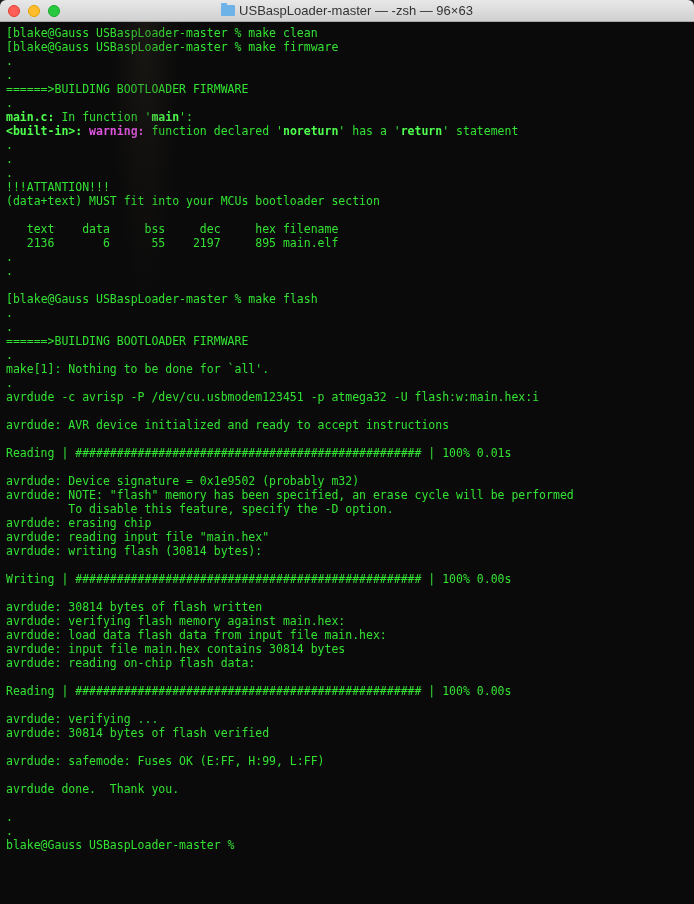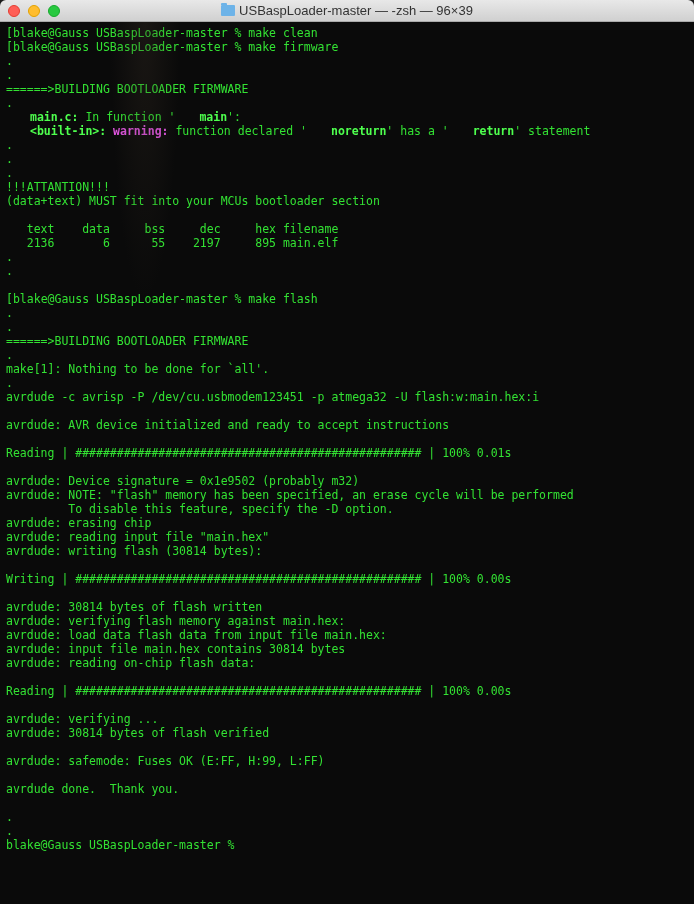--- a/index.html
+++ b/index.html
@@ -78,33 +78,33 @@
       position: relative;
     }
     .terminal::before {
       content:'';
       position:absolute;
       top:0;left:110px;width:70px;height:280px;
       background: radial-gradient(ellipse at top, rgba(60,50,40,0.3), transparent 70%);
       pointer-events:none;
     }
     .line { min-height: 14px; }
-    .bold { font-weight: bold; color: #4eff4e; margin-left: 24px; }
+    .bold { font-weight: bold; color: #4eff4e; }
     .mag { color: #e055e0; font-weight: bold; }
     .bracket { color: #33e233; }
   </style>
 </head>
 <body>
 
 <div class="window">
   <div class="titlebar">
     <div class="traffic-lights">
       <div class="light close"></div>
       <div class="light min"></div>
       <div class="light max"></div>
     </div>
     <div class="title">
       <span class="folder-icon"></span>
-      <span><span>USBaspLoader-master</span><span> — -zsh — 96×39</span></span>
+      <span><span>USBaspLoader-master</span><span> — -zsh — 96×63</span></span>
     </div>
   </div>
   <div class="terminal" id="terminal"><div class="line"><span class="bracket">[</span><span>blake@Gauss USBaspLoader-master % make clean</span></div><div class="line"><span class="bracket">[</span><span>blake@Gauss USBaspLoader-master % make firmware</span></div><div class="line"><span>.</span></div><div class="line"><span>.</span></div><div class="line"><span>======&gt;BUILDING BOOTLOADER FIRMWARE</span></div><div class="line"><span>.</span></div><div class="line"><span class="bold">main.c:</span><span> In function '</span><span class="bold">main</span><span>':</span></div><div class="line"><span class="bold">&lt;built-in&gt;: </span><span class="mag">warning: </span><span>function declared '</span><span class="bold">noreturn</span><span>' has a '</span><span class="bold">return</span><span>' statement</span></div><div class="line"><span>.</span></div><div class="line"><span>.</span></div><div class="line"><span>.</span></div><div class="line"><span>!!!ATTANTION!!!</span></div><div class="line"><span>(data+text) MUST fit into your MCUs bootloader section</span></div><div class="line"><span></span></div><div class="line"><span>   text    data     bss     dec     hex filename</span></div><div class="line"><span>   2136       6      55    2197     895 main.elf</span></div><div class="line"><span>.</span></div><div class="line"><span>.</span></div><div class="line"><span></span></div><div class="line"><span class="bracket">[</span><span>blake@Gauss USBaspLoader-master % make flash</span></div><div class="line"><span>.</span></div><div class="line"><span>.</span></div><div class="line"><span>======&gt;BUILDING BOOTLOADER FIRMWARE</span></div><div class="line"><span>.</span></div><div class="line"><span>make[1]: Nothing to be done for `all'.</span></div><div class="line"><span>.</span></div><div class="line"><span>avrdude -c avrisp -P /dev/cu.usbmodem123451 -p atmega32 -U flash:w:main.hex:i</span></div><div class="line"><span></span></div><div class="line"><span>avrdude: AVR device initialized and ready to accept instructions</span></div><div class="line"><span></span></div><div class="line"><span>Reading | ################################################## | 100% 0.01s</span></div><div class="line"><span></span></div><div class="line"><span>avrdude: Device signature = 0x1e9502 (probably m32)</span></div><div class="line"><span>avrdude: NOTE: "flash" memory has been specified, an erase cycle will be performed</span></div><div class="line"><span>         To disable this feature, specify the -D option.</span></div><div class="line"><span>avrdude: erasing chip</span></div><div class="line"><span>avrdude: reading input file "main.hex"</span></div><div class="line"><span>avrdude: writing flash (30814 bytes):</span></div><div class="line"><span></span></div><div class="line"><span>Writing | ################################################## | 100% 0.00s</span></div><div class="line"><span></span></div><div class="line"><span>avrdude: 30814 bytes of flash written</span></div><div class="line"><span>avrdude: verifying flash memory against main.hex:</span></div><div class="line"><span>avrdude: load data flash data from input file main.hex:</span></div><div class="line"><span>avrdude: input file main.hex contains 30814 bytes</span></div><div class="line"><span>avrdude: reading on-chip flash data:</span></div><div class="line"><span></span></div><div class="line"><span>Reading | ################################################## | 100% 0.00s</span></div><div class="line"><span></span></div><div class="line"><span>avrdude: verifying ...</span></div><div class="line"><span>avrdude: 30814 bytes of flash verified</span></div><div class="line"><span></span></div><div class="line"><span>avrdude: safemode: Fuses OK (E:FF, H:99, L:FF)</span></div><div class="line"><span></span></div><div class="line"><span>avrdude done.  Thank you.</span></div><div class="line"><span></span></div><div class="line"><span>.</span></div><div class="line"><span>.</span></div><div class="line"><span>blake@Gauss USBaspLoader-master % </span></div></div>
 </div>
 
 </body></html>

